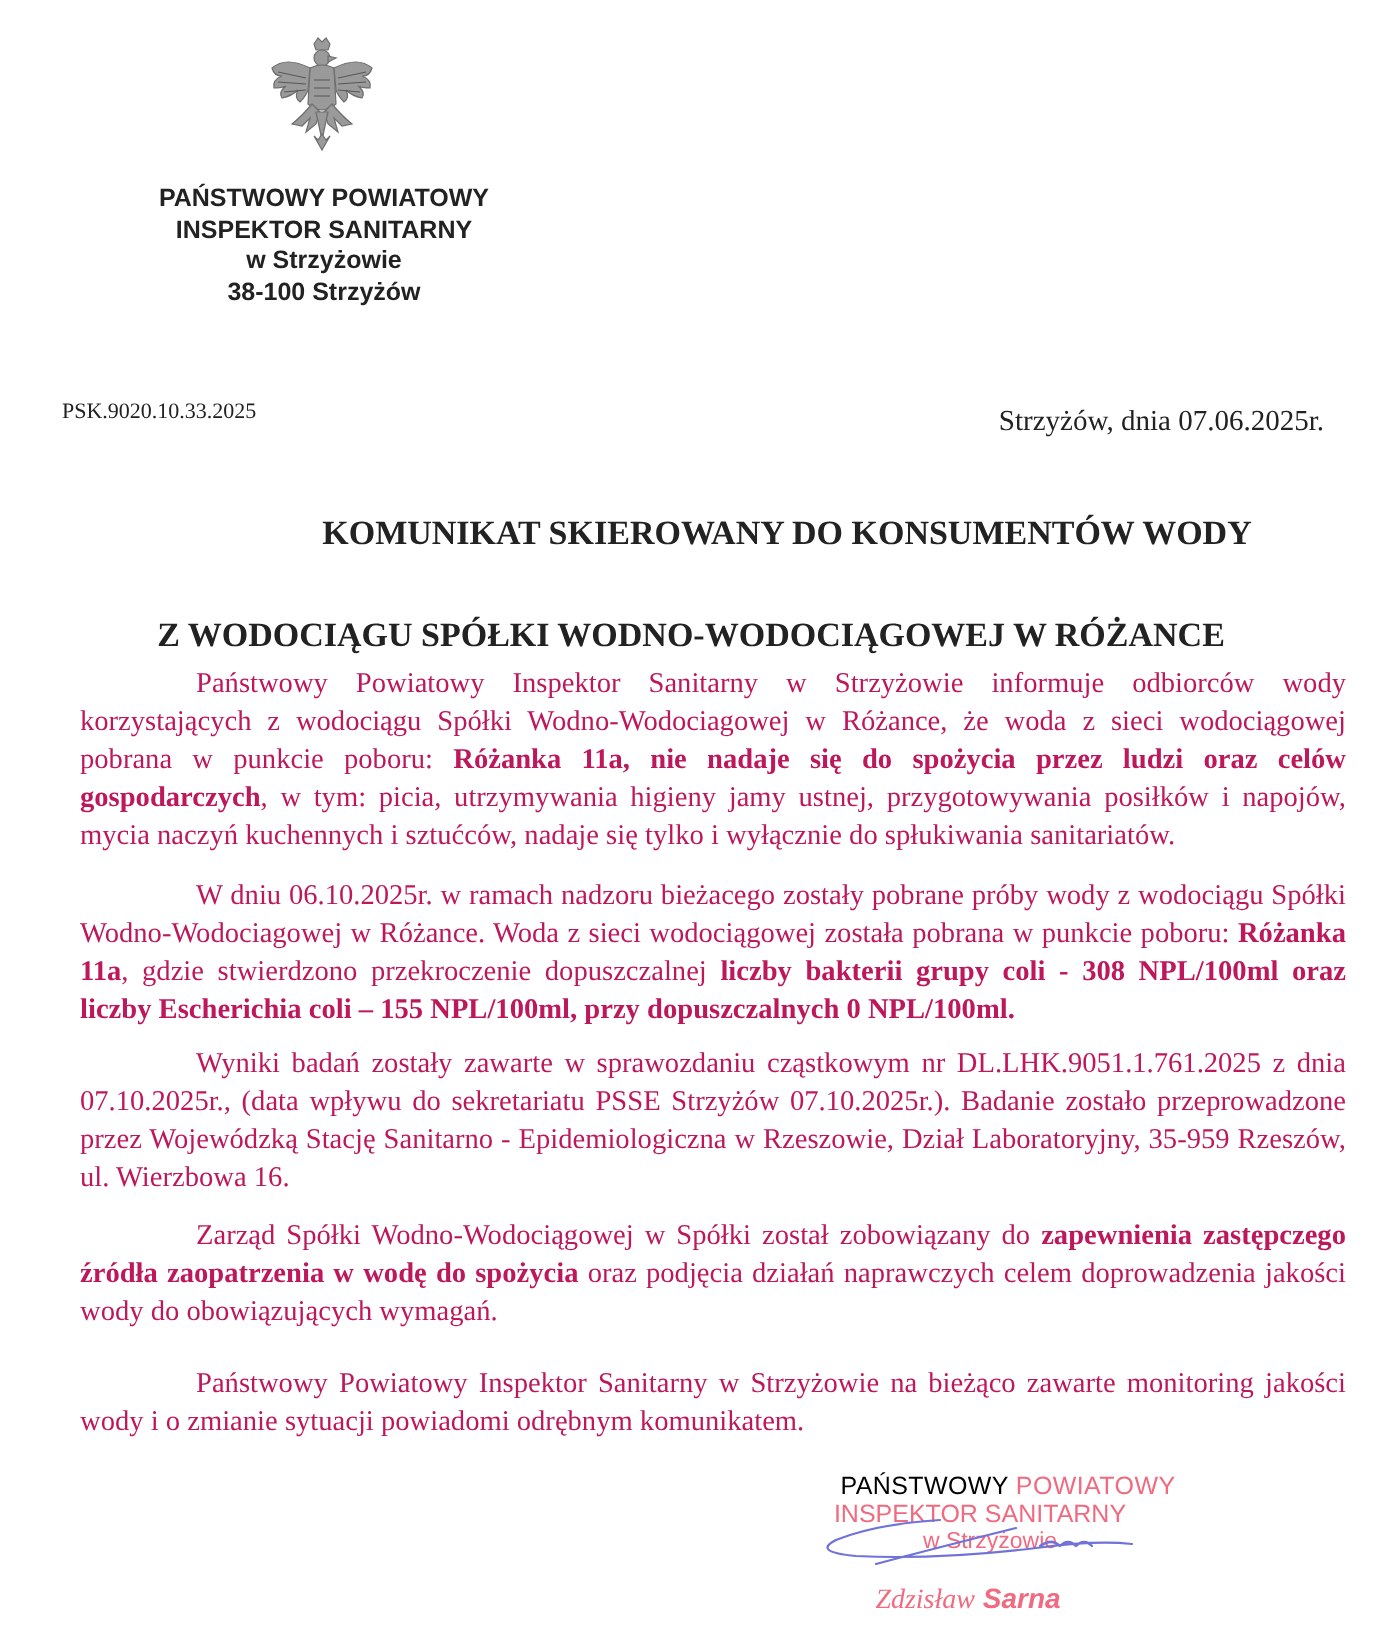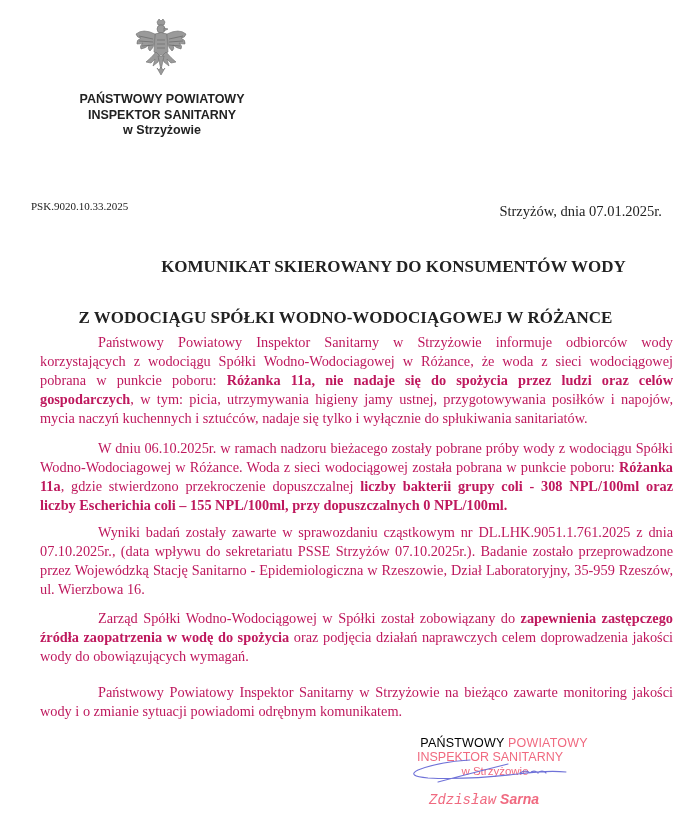--- a/index.html
+++ b/index.html
@@ -46,21 +46,21 @@
       font-family: "Liberation Sans", sans-serif; color: #f06a80;
       text-align: center;
     }
     .stamp .l1 { font-size: 12.5px; line-height: 14px; position: relative; left: 14px; letter-spacing: 0.2px; }
     .stamp .l1 .faded { color: #000000; }
     .stamp .l2 { font-size: 12.5px; line-height: 14px; position: relative; left: 0px; }
     .stamp .l3 { font-size: 11.5px; line-height: 14px; position: relative; left: 5px; }
     .stamp .l4 {
       font-size: 14px; line-height: 18px; margin-top: 12px; position: relative; left: -6px;
     }
-    .stamp .l4 .first { font-family: Liberation Mono, monospace; font-style: italic; }
+    .stamp .l4 .first { font-family: Liberation Serif, serif; font-style: italic; }
     .stamp .l4 .last { font-weight: bold; font-style: italic; }
     .signature { position: absolute; left: 398px; top: 752px; width: 190px; height: 40px; }
   </style>
 </head>
 <body>
 
 <svg class="emblem" viewBox="0 0 56 60">
   <g fill="#9a9a9a" stroke="#6e6e6e" stroke-width="0.6">
     <path d="M24 4 L26 1 L28 3 L30 1 L32 4 L31 7 L25 7 Z"></path>
     <ellipse cx="28" cy="11" rx="4" ry="4"></ellipse>
@@ -77,24 +77,25 @@
     <path d="M6 18 L20 21 M6 23 L20 24 M9 28 L20 27"></path>
     <path d="M50 18 L36 21 M50 23 L36 24 M47 28 L36 27"></path>
     <path d="M24 22 L32 22 M24 26 L32 26 M24 30 L32 30"></path>
   </g>
 </svg>
 
 <div class="office">
   <div>PAŃSTWOWY POWIATOWY</div>
   <div>INSPEKTOR SANITARNY</div>
   <div>w Strzyżowie</div>
+  <div>38-100 Strzyżów</div>
 </div>
 
 <div class="ref">PSK.9020.10.33.2025</div>
-<div class="date">Strzyżów, dnia 07.01.2025r.</div>
+<div class="date">Strzyżów, dnia 07.06.2025r.</div>
 
 <div class="title t1">KOMUNIKAT SKIEROWANY DO KONSUMENTÓW WODY</div>
 <div class="title t2">Z WODOCIĄGU SPÓŁKI WODNO-WODOCIĄGOWEJ W RÓŻANCE</div>
 
 <p class="para p1"><span>Państwowy Powiatowy Inspektor Sanitarny w Strzyżowie informuje odbiorców wody korzystających z wodociągu Spółki Wodno-Wodociagowej w Różance, że woda z sieci wodociągowej pobrana w punkcie poboru: </span><b>Różanka 11a, nie nadaje się do spożycia przez ludzi oraz celów gospodarczych</b><span>, w tym: picia, utrzymywania higieny jamy ustnej, przygotowywania posiłków i napojów, mycia naczyń kuchennych i sztućców, nadaje się tylko i wyłącznie do spłukiwania sanitariatów.</span></p>
 
 <p class="para p2"><span>W dniu 06.10.2025r. w ramach nadzoru bieżacego zostały pobrane próby wody z wodociągu Spółki Wodno-Wodociagowej w Różance. Woda z sieci wodociągowej została pobrana w punkcie poboru: </span><b>Różanka 11a</b><span>, gdzie stwierdzono przekroczenie dopuszczalnej </span><b>liczby bakterii grupy coli - 308 NPL/100ml oraz liczby Escherichia coli – 155 NPL/100ml, przy dopuszczalnych 0 NPL/100ml.</b></p>
 
 <p class="para p3"><span>Wyniki badań zostały zawarte w sprawozdaniu cząstkowym nr DL.LHK.9051.1.761.2025 z dnia 07.10.2025r., (data wpływu do sekretariatu PSSE Strzyżów 07.10.2025r.). Badanie zostało przeprowadzone przez Wojewódzką Stację Sanitarno - Epidemiologiczna w Rzeszowie, Dział Laboratoryjny, 35-959 Rzeszów, ul. Wierzbowa 16.</span></p>
 

